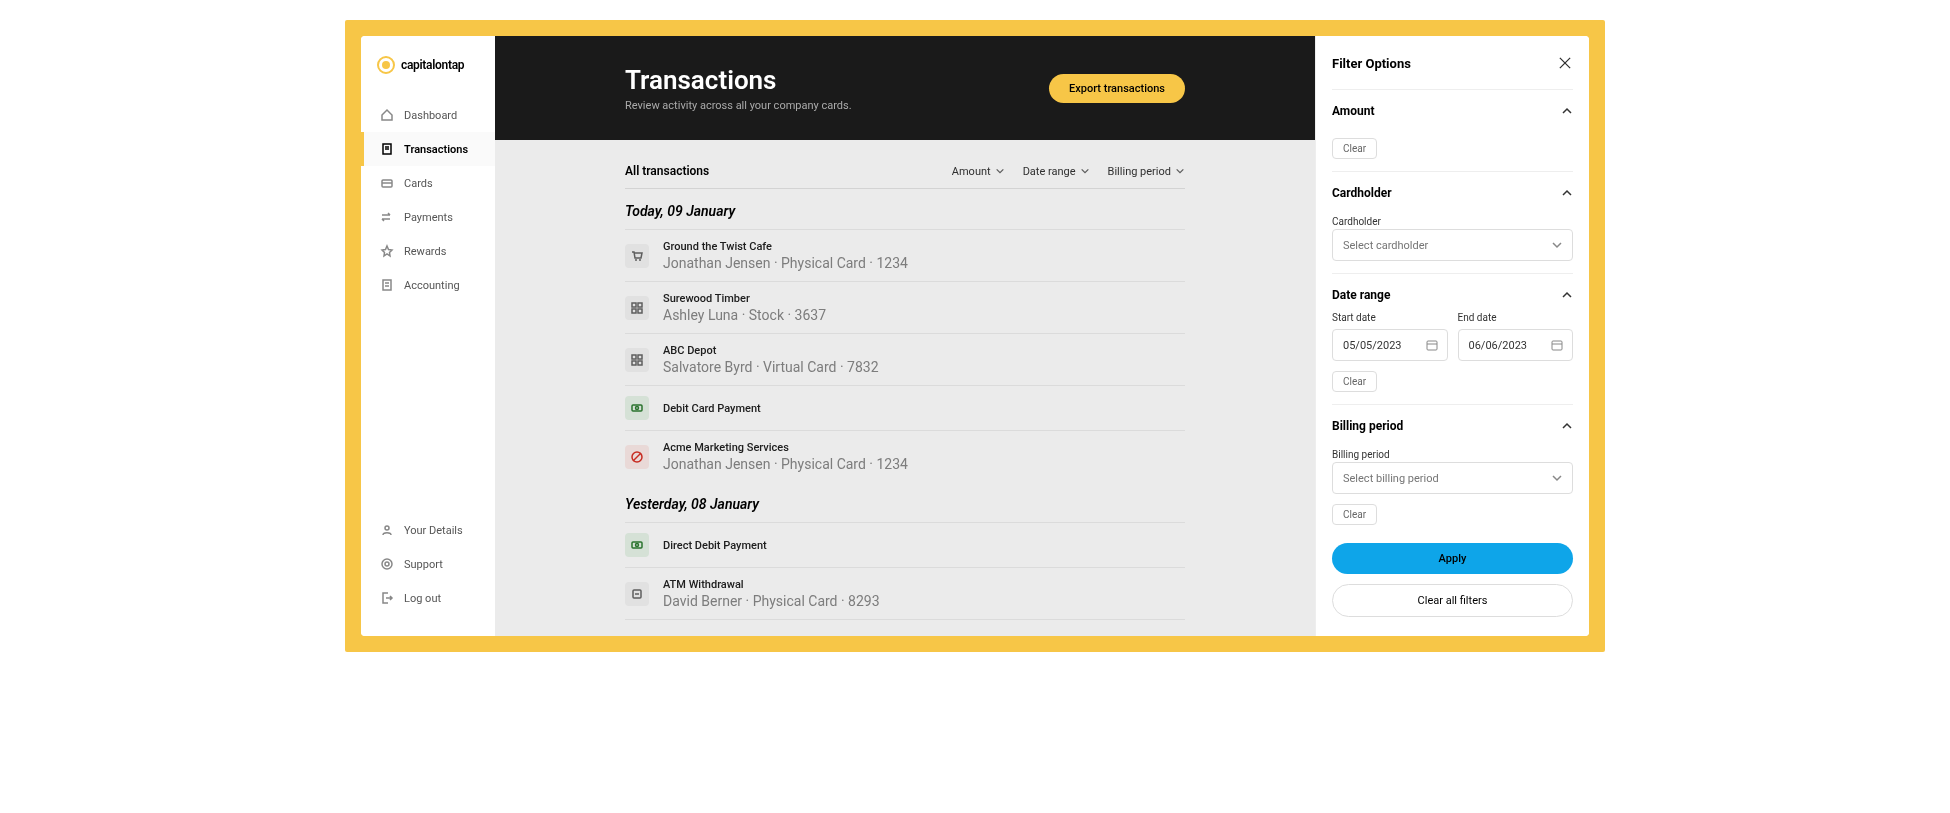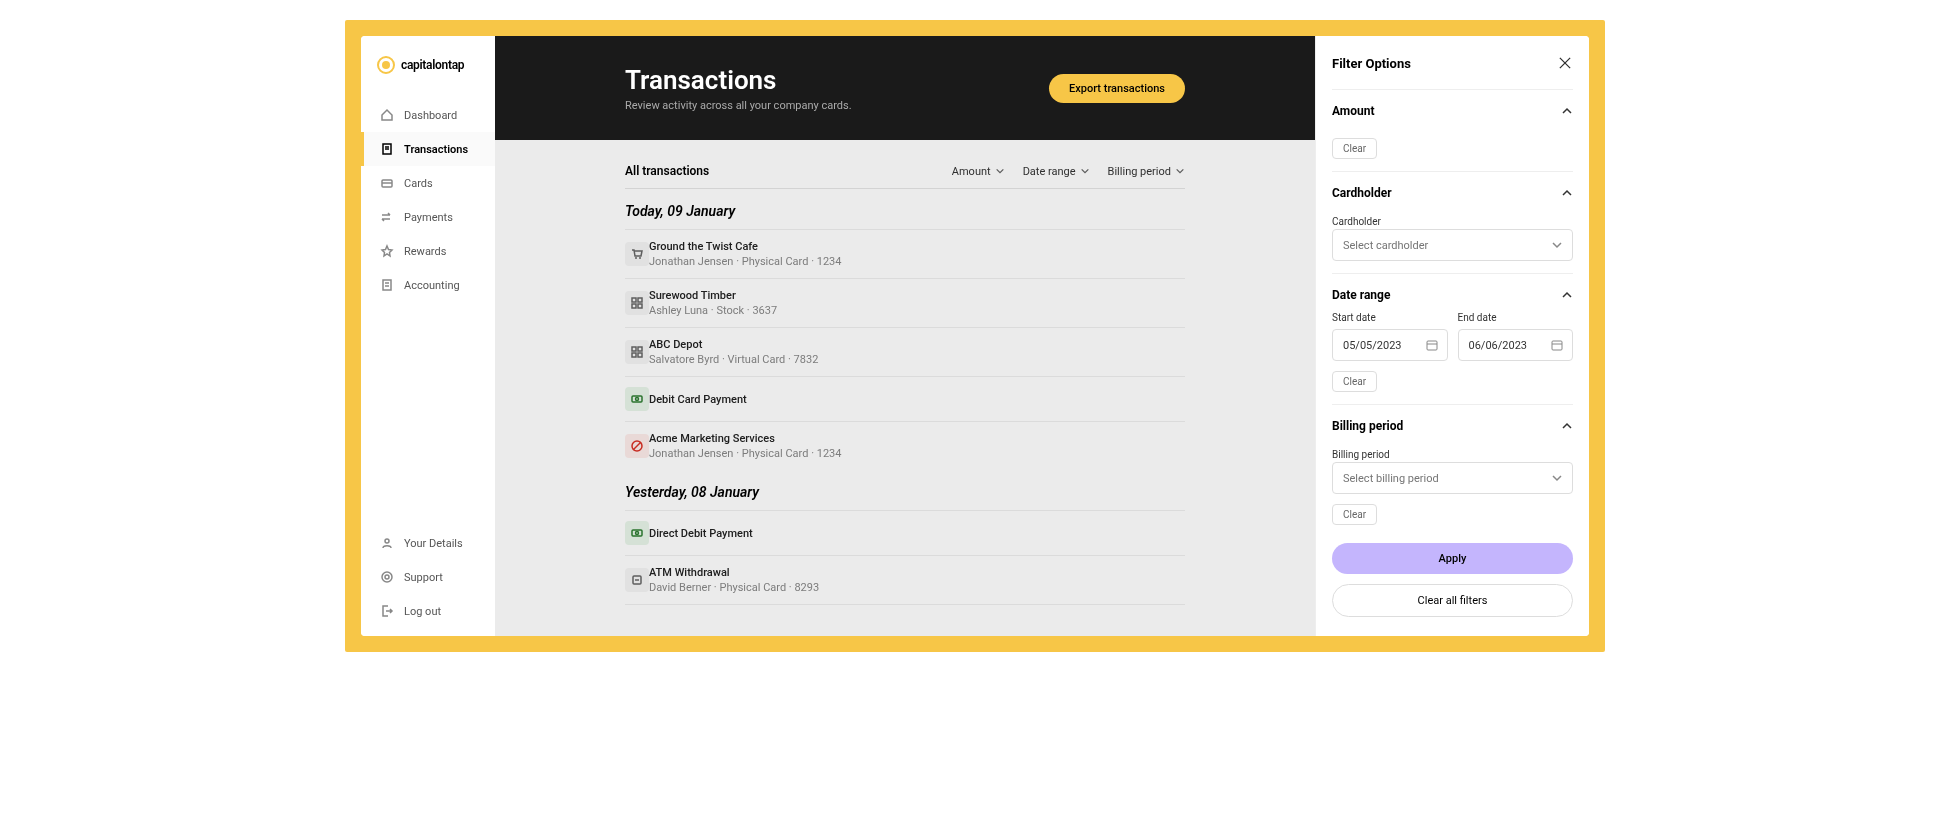--- a/index.html
+++ b/index.html
@@ -11,60 +11,60 @@
   .logo { padding: 20px 16px 24px; }
   .logo-wrap { display: flex; align-items: center; gap: 6px; }
   .logo-mark { width: 18px; height: 18px; border: 2px solid #f7c647; border-radius: 50%; position: relative; }
   .logo-mark::after { content:""; position:absolute; top:3px; left:3px; right:3px; bottom:3px; background:#f7c647; border-radius:50%; }
   .logo-text { font-size: 12px; font-weight: 600; color: #000; letter-spacing: -0.3px; }
   .nav { flex: 1; }
   .nav-item, .bottom-item { display: flex; align-items: center; gap: 10px; padding: 10px 16px; font-size: 11px; color: #555; cursor: pointer; border-left: 3px solid transparent; }
   .nav-item.active { background: #fafafa; border-left-color: #f7c647; color: #000; font-weight: 600; }
   .nav-icon { width: 14px; height: 14px; color: #888; flex-shrink: 0; }
   .nav-item.active .nav-icon { color: #000; }
-  .sidebar-bottom { padding-bottom: 8px; }
+  .sidebar-bottom { padding-bottom: 21px; }
   
   .main { flex: 1; display: flex; flex-direction: column; background: #fff; position: relative; }
   .header { background: #1a1a1a; padding: 30px 130px 30px 130px; height: 104px; display: flex; align-items: center; justify-content: space-between; }
   .header-left h1 { color: #fff; font-size: 26px; font-weight: 600; }
   .header-left p { color: #aaa; font-size: 11px; margin-top: 4px; }
   .export-btn { background: #f7c647; border: none; border-radius: 18px; padding: 8px 20px; font-size: 11px; font-weight: 500; cursor: pointer; }
   .content { flex: 1; padding: 24px 130px 0; overflow-y: auto; background: #fff; position: relative; }
   .overlay { position: absolute; inset: 104px 0 0 0; background: rgba(0,0,0,0.08); pointer-events: none; }
   .list-header { display: flex; justify-content: space-between; align-items: center; border-bottom: 1px solid #e5e5e5; padding-bottom: 10px; }
   .list-title { font-size: 12px; font-weight: 600; }
   .filters-row { display: flex; gap: 18px; font-size: 11px; color: #333; }
   .filter-chip { display: flex; align-items: center; gap: 4px; cursor: pointer; }
   .date-group { font-size: 14px; font-weight: 600; padding: 14px 0 10px; font-style: italic; }
-  .txn-row { display: flex; align-items: center; padding: 10px 0; border-top: 1px solid #eee; }
+  .txn-row { display: flex; align-items: center; gap: 14px; padding: 10px 0; border-top: 1px solid #eee; }
   .txn-row:first-of-type { border-top: 1px solid #eee; }
   .txn-icon { width: 24px; height: 24px; border-radius: 4px; display: flex; align-items: center; justify-content: center; background: #f5f5f5; color: #666; flex-shrink: 0; }
   .txn-icon.green { background: #e8f5e9; color: #2e7d32; }
   .txn-icon.red { background: #fdecea; color: #d93025; }
   .txn-text { display: flex; flex-direction: column; }
   .txn-title { font-size: 11px; font-weight: 500; color: #222; }
-  .txn-sub { font-size: 11px; color: #888; margin-top: 2px; }
+  .txn-sub { font-size: 14px; color: #888; margin-top: 2px; }
   
   .filter-panel { width: 274px; background: #fff; border-left: 1px solid #eee; display: flex; flex-direction: column; padding: 20px 16px 16px; flex-shrink: 0; overflow-y: auto; }
   .fp-header { display: flex; justify-content: space-between; align-items: center; margin-bottom: 18px; }
   .fp-title { font-size: 13px; font-weight: 700; }
   .fp-close { width: 14px; height: 14px; cursor: pointer; color: #333; }
   .fp-section { border-top: 1px solid #eee; padding: 14px 0 12px; }
   .fp-sec-header { display: flex; justify-content: space-between; align-items: center; margin-bottom: 10px; cursor: pointer; }
   .fp-sec-title { font-size: 12px; font-weight: 700; }
   .fp-row { display: flex; gap: 10px; }
   .fp-col { flex: 1; display: flex; flex-direction: column; }
   .fp-label { font-size: 10px; color: #333; margin-bottom: 6px; }
   .fp-input, .fp-select { width: 100%; height: 32px; border: 1px solid #ddd; border-radius: 4px; padding: 0 10px; font-size: 11px; color: #333; background: #fff; }
   .fp-select-wrap { position: relative; }
   .fp-select-wrap .chev { position: absolute; right: 10px; top: 50%; transform: translateY(-50%); color: #888; pointer-events: none; }
   .fp-input-wrap { position: relative; }
   .fp-input-wrap .cal { position: absolute; right: 10px; top: 50%; transform: translateY(-50%); color: #888; pointer-events: none; }
   .fp-clear { margin-top: 10px; font-size: 10px; color: #666; background: #fff; border: 1px solid #ddd; border-radius: 4px; padding: 4px 10px; cursor: pointer; }
-  .fp-apply { width: 100%; background: #c4b5fd; border: none; border-radius: 18px; padding: 9px; font-size: 11px; font-weight: 500; cursor: pointer; margin-top: 6px; }
+  .fp-apply { width: 100%; background: #0ea5e9; border: none; border-radius: 18px; padding: 9px; font-size: 11px; font-weight: 500; cursor: pointer; margin-top: 6px; }
   .fp-clear-all { width: 100%; background: #fff; border: 1px solid #ddd; border-radius: 18px; padding: 9px; font-size: 11px; cursor: pointer; margin-top: 10px; }
   svg { display: block; }
 </style>
 </head>
 <body>
 
 <div class="outer-frame">
   <div class="app-shell">
 
     <aside class="sidebar">

